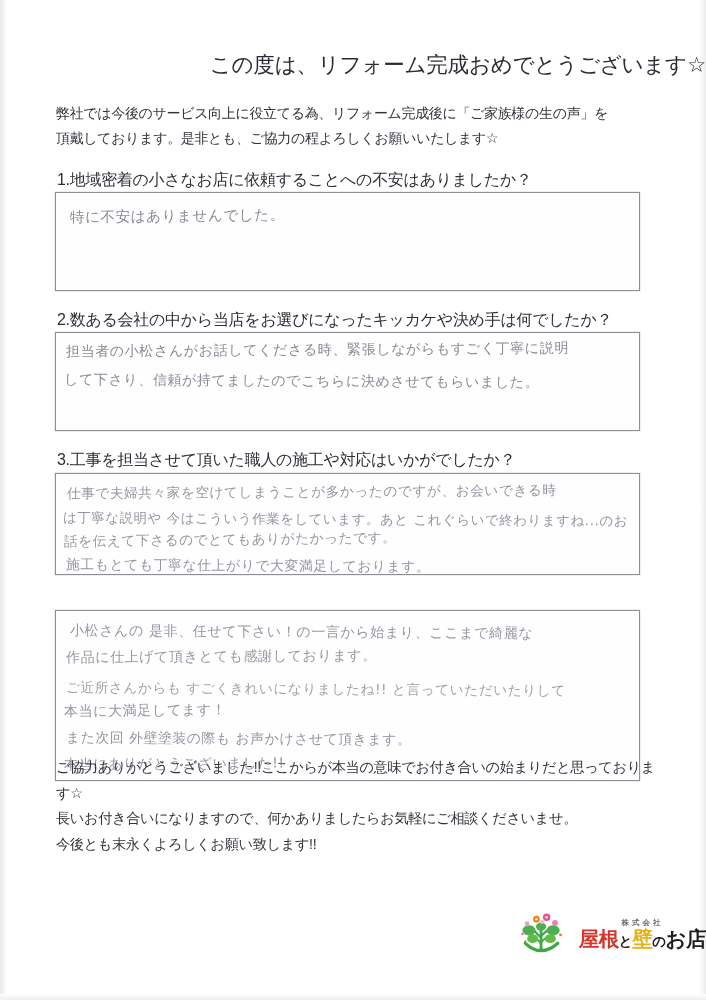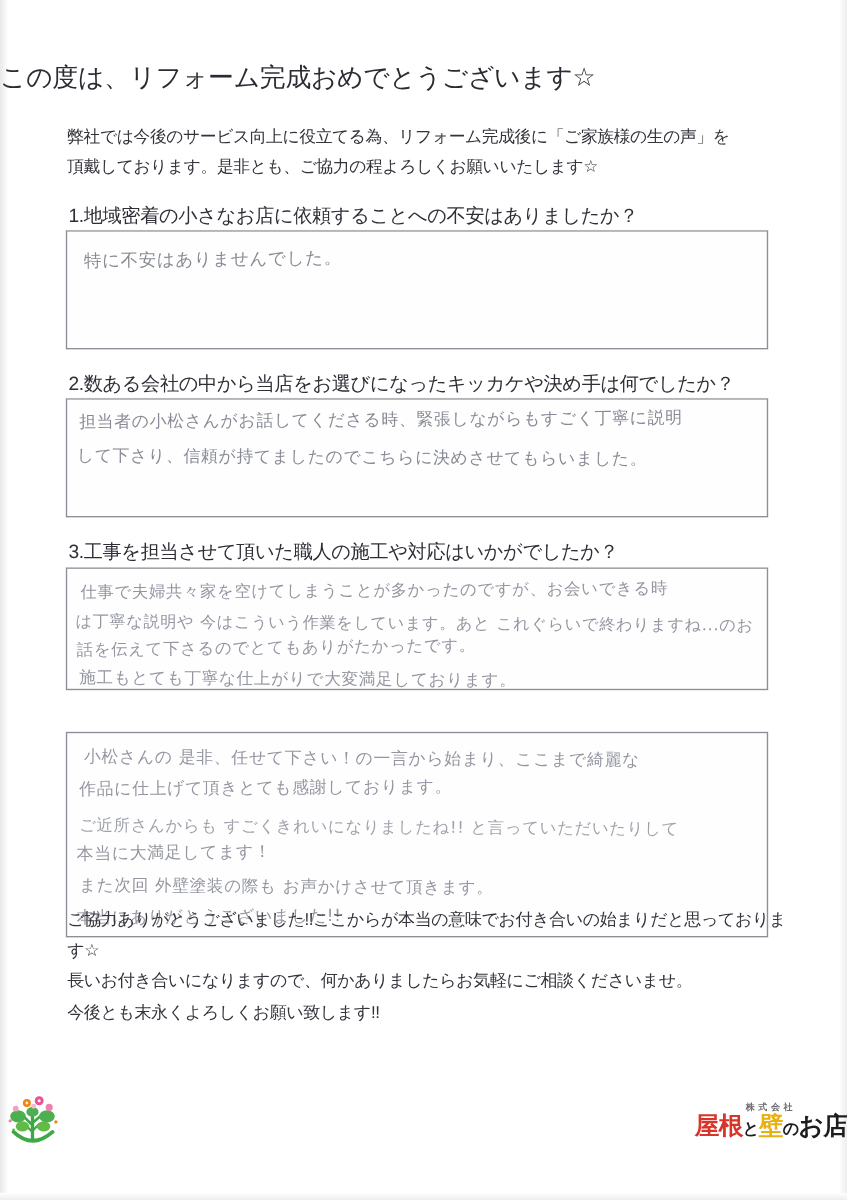--- a/index.html
+++ b/index.html
@@ -35,21 +35,21 @@
     position: absolute;
     left: 0; bottom: 0;
     width: 706px; height: 6px;
     background: linear-gradient(to top, #eeeeee, #ffffff);
   }
 
   .title {
     position: absolute;
     left: 0; top: 50px;
     width: 706px;
-    text-align: left;
+    text-align: right;
     font-size: 21.5px;
     letter-spacing: -0.2px;
     color: #2b2b33;
     font-weight: 500;
   }
 
   .intro {
     position: absolute;
     left: 56px; top: 101px;
     width: 590px;
@@ -102,21 +102,21 @@
     letter-spacing: -0.35px;
   }
 
   
   .logo-wrap {
     position: absolute;
     left: 0; top: 908px;
     width: 706px;
     display: flex;
     align-items: center;
-    justify-content: space-between;
+    justify-content: flex-end;
     gap: 9px;
   }
   .logo-mark { width: 56px; height: 52px; display: block; }
   .logo-text { display: flex; flex-direction: column; align-items: center; }
   .logo-kabu {
     font-size: 7.5px;
     color: #6d6d72;
     letter-spacing: 3px;
     font-weight: 700;
     margin-bottom: 1px;

